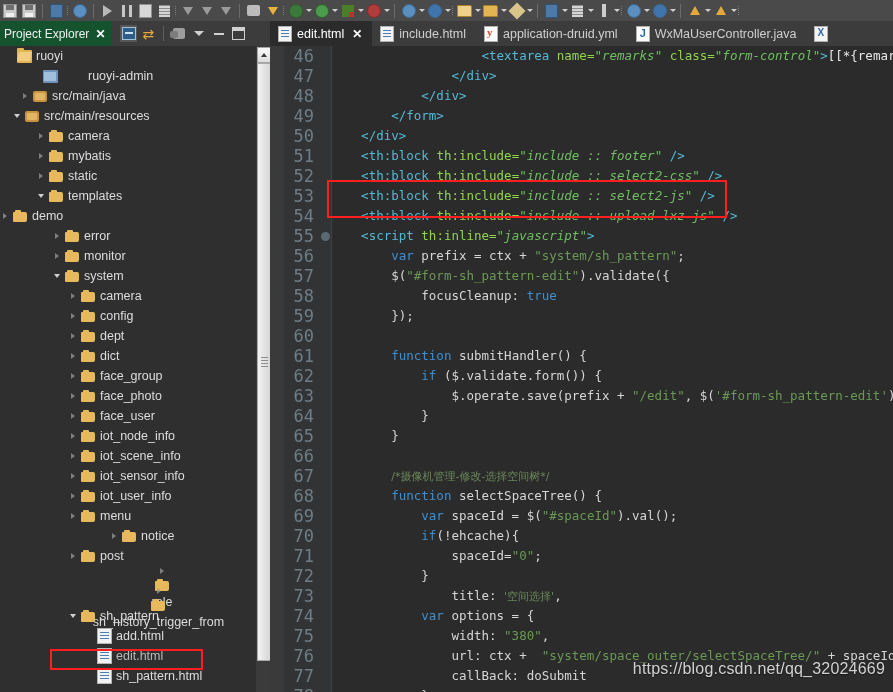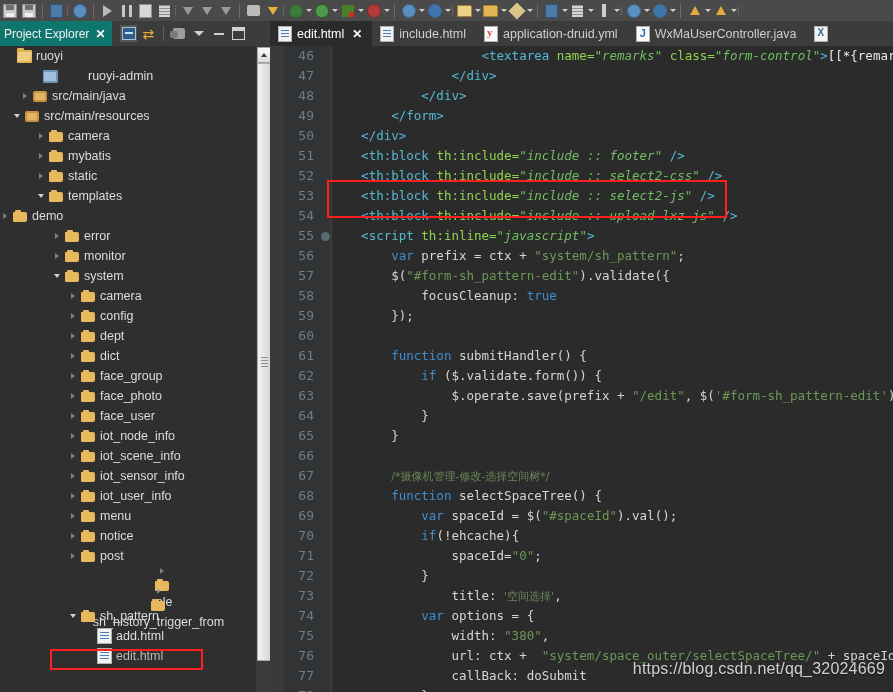--- a/index.html
+++ b/index.html
@@ -65,21 +65,21 @@
 
   
   .left-panel{
     position:absolute;left:0;top:21px;width:270px;height:671px;
     background:#2f2f2f;
   }
   .pe-tabbar{
     position:relative;height:25px;background:#3c3c3c;display:flex;align-items:stretch;
   }
   .pe-tab{
-    background:#0f766e;color:#e8e8e8;display:flex;align-items:center;
+    background:#14532d;color:#e8e8e8;display:flex;align-items:center;
     padding:0 7px 0 4px;font-size:12px;gap:6px;height:25px;
   }
   .pe-tab .lbl{color:#f0f0f0;font-size:12px;}
   .pe-close{color:#ffffff;font-weight:bold;font-size:12px;line-height:1;cursor:default;}
   .pe-tools{display:flex;align-items:center;gap:3px;padding-left:8px;background:#3c3c3c;flex:1;}
   .pe-btn{width:17px;height:17px;display:flex;align-items:center;justify-content:center;}
   .pe-btn.on{background:#565656;}
   .ic-collapse{width:12px;height:11px;border:1px solid #9fc4e0;background:#2f5d85;position:relative;}
   .ic-collapse:after{content:"";position:absolute;left:2px;top:4px;width:8px;height:2px;background:#cfe3f2;}
   .ic-link{width:13px;height:12px;position:relative;}
@@ -203,21 +203,21 @@
     position:absolute;left:61px;top:0;right:0;height:646px;
   }
   .ln{
     height:20px;line-height:20px;
     font-family:"DejaVu Sans Mono","Liberation Mono",monospace;
     font-size:12.5px;white-space:pre;color:#a9b7c6;
   }
   .gut-n{
     height:20px;line-height:20px;text-align:right;padding-right:6px;
     font-family:"DejaVu Sans Mono","Liberation Mono",monospace;
-    font-size:13px;color:#6f7d86;
+    font-size:17px;color:#6f7d86;
   }
   .foldmark{
     height:20px;display:flex;align-items:center;justify-content:center;
   }
   .foldmark span{
     width:9px;height:9px;border-radius:50%;background:#5b6a72;display:none;
   }
   .foldmark.has span{display:block;}
 
   
@@ -535,21 +535,21 @@
         <div class="row" style="padding-left: 68px;">
           <span class="twisty closed"></span>
           <span class="ic ic-fold"></span>
           <span class="rowlabel">iot_user_info</span>
         </div>
         <div class="row" style="padding-left: 68px;">
           <span class="twisty closed"></span>
           <span class="ic ic-fold"></span>
           <span class="rowlabel">menu</span>
         </div>
-        <div class="row" style="padding-left: 68px;">
+        <div class="row" style="padding-left: 68px; margin-left: 41px;">
           <span class="twisty closed"></span>
           <span class="ic ic-fold"></span>
           <span class="rowlabel">notice</span>
         </div>
         <div class="row" style="padding-left: 68px;">
           <span class="twisty closed"></span>
           <span class="ic ic-fold"></span>
           <span class="rowlabel">post</span>
         </div>
         <div class="row" style="padding-left: 68px; flex-direction: column;">
@@ -570,20 +570,25 @@
         <div class="row" style="padding-left: 84px;">
           <span class="twisty none"></span>
           <span class="ic ic-html"></span>
           <span class="rowlabel">add.html</span>
         </div>
         <div class="row selected" style="padding-left: 84px;">
           <span class="twisty none"></span>
           <span class="ic ic-html"></span>
           <span class="rowlabel">edit.html</span>
           <span class="selbg" style="left: 97px; width: 92px;"></span>
+        </div>
+        <div class="row" style="padding-left: 84px;">
+          <span class="twisty none"></span>
+          <span class="ic ic-html"></span>
+          <span class="rowlabel">sh_pattern.html</span>
         </div>
       </div>
 
     <div class="left-scroll">
       <div class="ls-up">
           <i></i>
         </div>
       <div class="ls-thumb">
         <div class="ls-grip"></div>
       </div>

